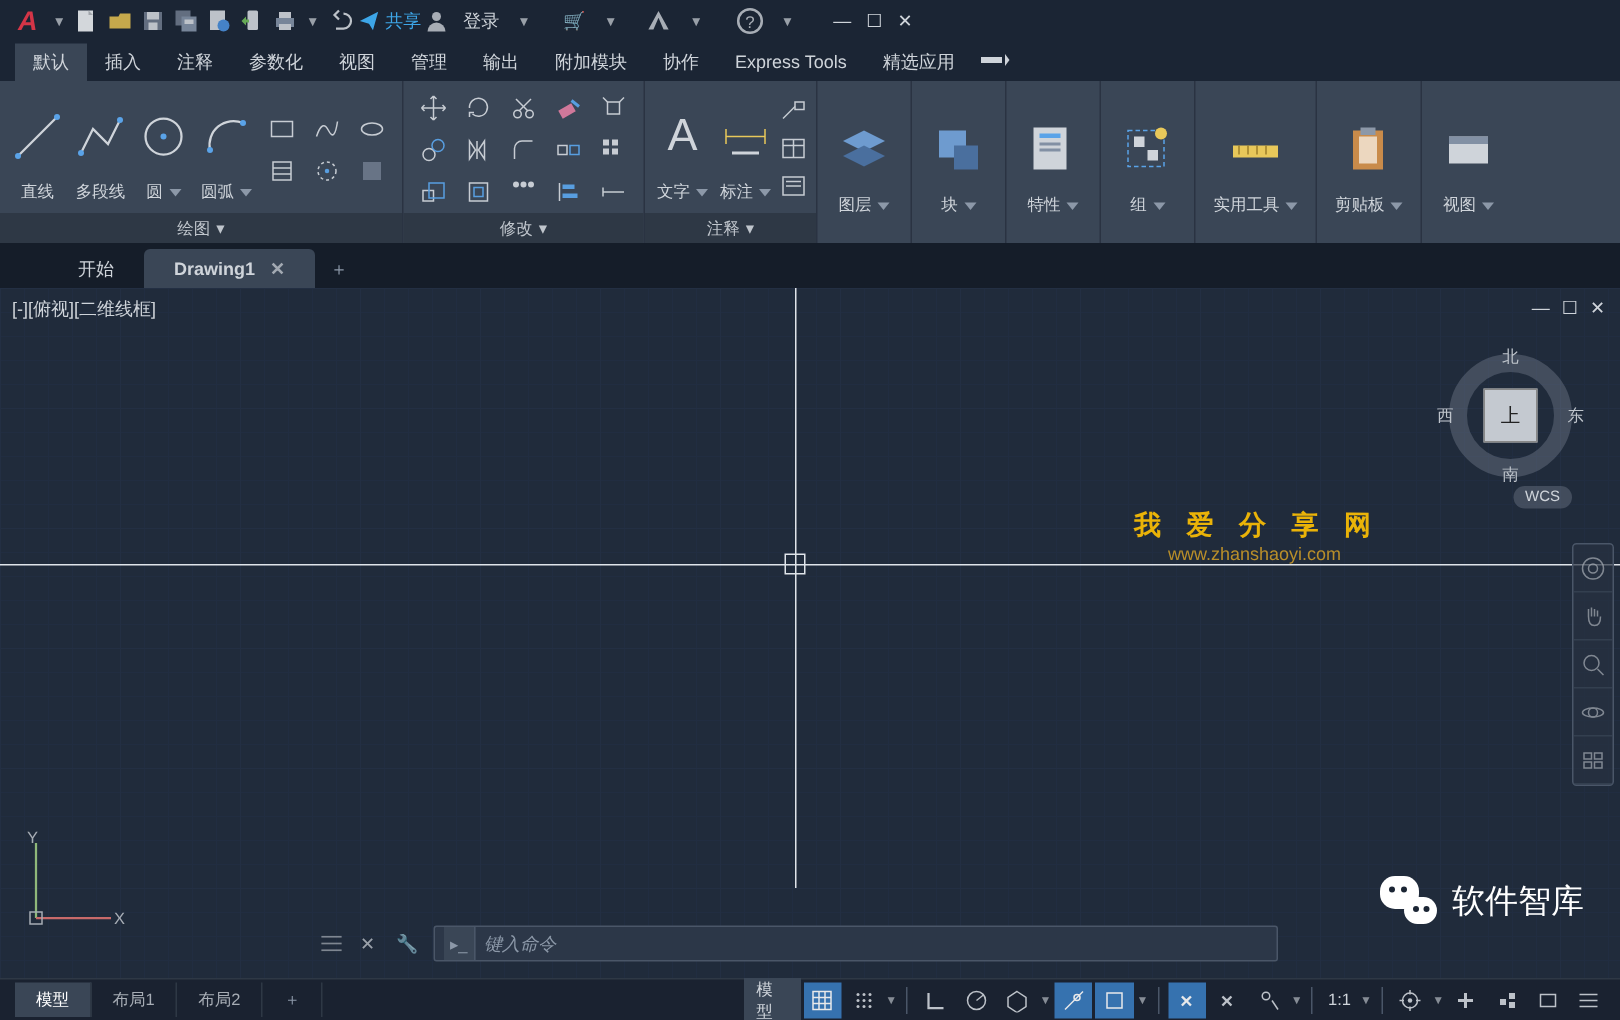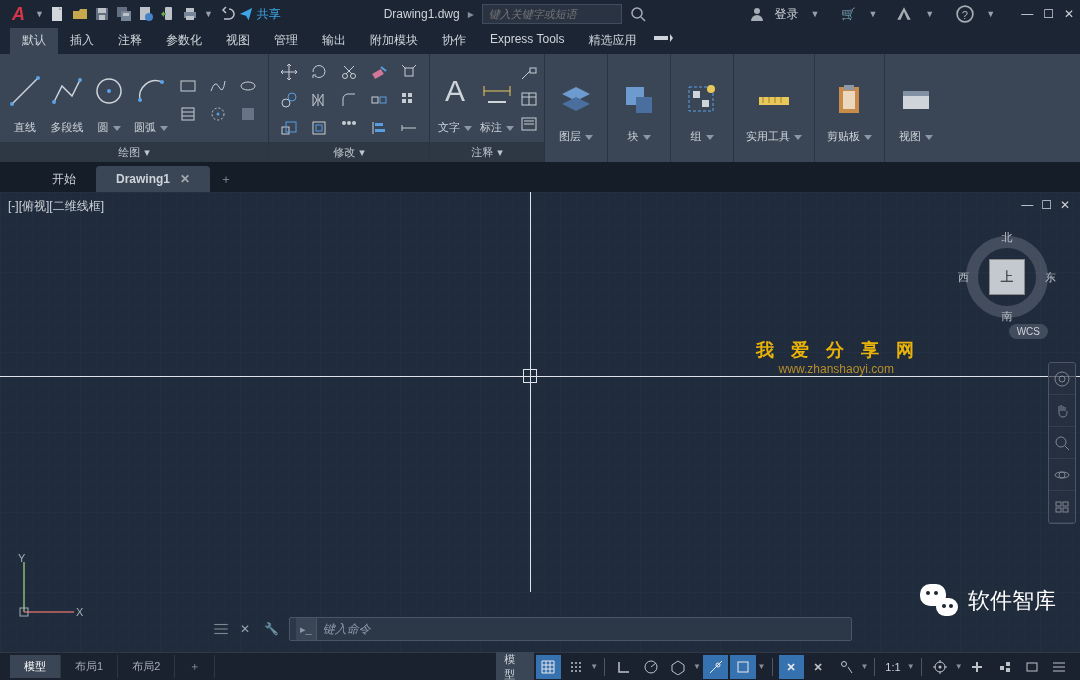--- a/index.html
+++ b/index.html
@@ -23,21 +23,21 @@
 .title-center{flex:1;display:flex;align-items:center;justify-content:center;gap:8px}
 .fname{color:#cfd4da}
 .search{background:#2a3342;border:1px solid #404c5e;height:20px;width:140px;display:flex;align-items:center}
 .search input{background:transparent;border:none;color:#989fa8;font-size:11px;padding:0 6px;width:100%;font-style:italic;outline:none}
 .title-right{display:flex;align-items:center;gap:10px}
 .win-btns{display:flex;gap:10px;margin-left:14px}
 .share{color:#3da6e8;display:flex;align-items:center;gap:4px}
 .carrot{font-size:9px;opacity:.7;margin:0 2px}
 
 
-.ribbon-tabs{height:26px;background:var(--titlebar-bg);display:flex;padding-left:10px;gap:0}
+.ribbon-tabs{height:26px;background:var(--titlebar-bg);display:flex;align-items:center;padding-left:10px;gap:0}
 .rtab{padding:4px 12px;color:#cfd4da;cursor:pointer;font-size:12px}
 .rtab.active{background:var(--ribbon-bg)}
 .rtab.toggle{width:28px;padding:4px 6px}
 
 
 .ribbon{height:108px;background:var(--ribbon-bg);display:flex;align-items:stretch}
 .panel{border-right:1px solid #2a3342;display:flex;flex-direction:column;padding:4px 6px 0 6px}
 .panel-body{flex:1;display:flex;align-items:center;gap:4px}
 .panel-label{height:20px;background:var(--ribbon-dark);margin:0 -6px;display:flex;align-items:center;justify-content:center;font-size:11px;color:#bfc5cc;gap:4px}
 .big-btn{width:38px;display:flex;flex-direction:column;align-items:center;gap:4px;cursor:pointer;padding:2px}
@@ -169,31 +169,20 @@
         <path d="M7 1L4 4l3 3" fill="none" stroke="#cfd4da" stroke-width="1.5"></path>
       </svg>
     </div>
   <div class="share">
       <svg width="14" height="14" viewBox="0 0 16 16">
         <path d="M1 8l14-7-4 14-3-5z" fill="#3da6e8"></path>
       </svg>
       <span>共享</span>
     </div>
 
-  <div class="title-center">
-    <span class="fname">Drawing1.dwg</span>
-    <span style="opacity:.6">▸</span>
-    <div class="search">
-        <input placeholder="键入关键字或短语" style="">
-      </div>
-    <svg width="16" height="16" viewBox="0 0 16 16">
-        <circle cx="7" cy="7" r="5" fill="none" stroke="#a7adb5" stroke-width="1.5"></circle>
-        <line x1="11" y1="11" x2="15" y2="15" stroke="#a7adb5" stroke-width="1.5"></line>
-      </svg>
-  </div>
 
   <div class="title-right">
     <svg width="16" height="16" viewBox="0 0 16 16">
         <circle cx="8" cy="5" r="3" fill="#a7adb5"></circle>
         <path d="M2 15a6 6 0 0112 0z" fill="#a7adb5"></path>
       </svg>
     <span>登录</span>
     <span class="carrot">▼</span>
     <span style="margin-left:10px">🛒</span>
       <span class="carrot">▼</span>
@@ -467,20 +456,31 @@
         <svg width="38" height="38" viewBox="0 0 38 38">
           <rect x="6" y="6" width="18" height="18" fill="#6e9bcf"></rect>
           <rect x="16" y="16" width="16" height="16" fill="#4a6f9e"></rect>
         </svg>
       </div>
     <div class="pl"><span>块</span><span class="tri"></span></div>
   </div>
   <div class="p-simple">
     <div class="pi">
         <svg width="38" height="38" viewBox="0 0 38 38">
+          <rect x="6" y="4" width="22" height="28" fill="#cfd4da"></rect>
+          <rect x="10" y="8" width="14" height="3" fill="#5aa3e8"></rect>
+          <rect x="10" y="14" width="14" height="2" fill="#8290a4"></rect>
+          <rect x="10" y="18" width="14" height="2" fill="#8290a4"></rect>
+        </svg>
+      </div>
+    <div class="pl"><span>特性</span><span class="tri"></span></div>
+  </div>
+  <div class="p-simple">
+    <div class="pi">
+        <svg width="38" height="38" viewBox="0 0 38 38">
           <rect x="6" y="6" width="24" height="24" fill="none" stroke="#5aa3e8" stroke-dasharray="3 2"></rect>
           <rect x="10" y="10" width="7" height="7" fill="#cfd4da"></rect>
           <rect x="19" y="19" width="7" height="7" fill="#cfd4da"></rect>
           <circle cx="28" cy="8" r="4" fill="#e8c85a"></circle>
         </svg>
       </div>
     <div class="pl"><span>组</span><span class="tri"></span></div>
   </div>
   <div class="p-simple">
     <div class="pi">

